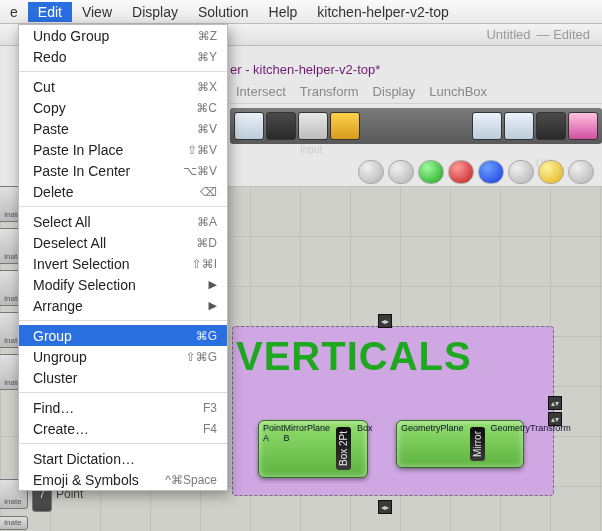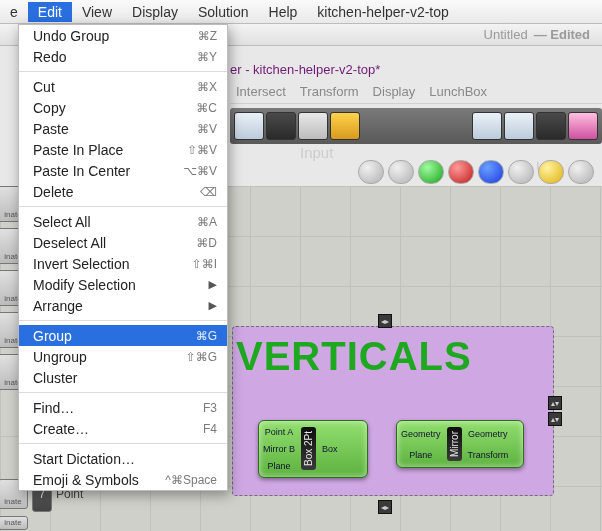--- a/index.html
+++ b/index.html
@@ -3,50 +3,50 @@
 <meta charset="utf-8">
 <style>
 * { box-sizing: border-box; margin: 0; padding: 0; font-family: -apple-system, "Helvetica Neue", Arial, sans-serif; }
 html, body { width: 602px; height: 531px; overflow: hidden; background: #e8e8e8; }
 
 .menubar { height: 24px; background: linear-gradient(#fafafa,#e9e9e9); border-bottom: 1px solid #bcbcbc; display: flex; align-items: center; font-size: 14px; color: #333; }
 .menubar .item { padding: 2px 10px; }
 .menubar .item.active { background: #2a6fe0; color: #fff; }
 
 .titlebar { height: 22px; background: linear-gradient(#f3f3f3,#e0e0e0); border-bottom:1px solid #bcbcbc; display:flex; justify-content:flex-end; align-items:center; padding-right:12px; font-size:13px; color:#9a9a9a; }
-.titlebar .ed { margin-left:6px;font-weight:bold; }
+.titlebar .ed { margin-left:6px; }
 
 .inner-title { position:absolute; top:62px; right:8px; font-size:13px; color:#701a75; background:transparent; }
 .inner-row { position:absolute; top:84px; left:230px; right:0; height:20px; display:flex; font-size:13px; color:#888; gap:14px; align-items:flex-start; border-bottom:1px solid #d0d0d0; padding-left:6px; }
 
 .toolbar-strip { position:absolute; top:108px; left:230px; right:0; height:36px; background: linear-gradient(#7a7a7a,#595959); border-radius:3px; display:flex; align-items:center; gap:2px; padding:0 4px; }
 .tbtn { width:30px; height:28px; border:1px solid #333; border-radius:3px; background:linear-gradient(#e8e8e8,#bcbcbc); }
 .tbtn.dark { background:linear-gradient(#4a4a4a,#2a2a2a); }
 .tbtn.yel { background:linear-gradient(#ffd24a,#d89a1f); }
 .tbtn.glass { background:linear-gradient(#eaf1f8,#bcccdb); }
-.tcap { position:absolute; top:144px; font-size:15px; color:#ccc; }
+.tcap { position:absolute; top:144px; font-size:10px; color:#ccc; }
 
 .pill-row { position:absolute; top:158px; right:8px; height:28px; display:flex; gap:4px; align-items:center; }
 .pill { width:26px; height:24px; border-radius:12px; border:1px solid #aaa; background: radial-gradient(circle at 35% 30%, #fff, #ccc); }
 .pill.green{ background: radial-gradient(circle at 35% 30%, #9ffb9f,#1aa31a);}
 .pill.red{ background: radial-gradient(circle at 35% 30%, #ff9a9a,#c01a1a);}
 .pill.blue{ background: radial-gradient(circle at 35% 30%, #6aa0ff,#1a3ae0);}
 .pill.yel{ background: radial-gradient(circle at 35% 30%, #fff2a0,#e0b010);}
 .pill.grey{ background: radial-gradient(circle at 35% 30%, #f0f0f0,#b0b0b0);}
 
 .canvas { position:absolute; top:186px; left:0; right:0; bottom:0; background:#cfd0c9; overflow:hidden; }
 .grid { position:absolute; inset:0; background-image: linear-gradient(#c0c1ba 1px, transparent 1px), linear-gradient(90deg, #c0c1ba 1px, transparent 1px); background-size:50px 50px; }
 
 .group-box { position:absolute; left:232px; top:140px; width:322px; height:170px; background:#cfa7e3; border:1px dashed #6f6f6f; border-radius:4px; }
 .group-label { position:absolute; left:236px; top:148px; font-size:40px; font-weight:900; color:#1ea820; letter-spacing:1px; }
 
 .component { position:absolute; background: linear-gradient(#92df6f,#5db23f); border:1px solid #2e6e1c; border-radius:6px; box-shadow: inset 0 0 6px rgba(255,255,255,.6), 0 2px 4px rgba(0,0,0,.4); font-size:9px; color:#113; display:flex; align-items:center; }
 .comp1 { left:258px; top:234px; width:110px; height:58px; }
 .comp2 { left:396px; top:234px; width:128px; height:48px; }
-.port-col { display:flex; flex-direction:column; justify-content:space-around; height:100%; padding:2px 4px;align-items:center; }
+.port-col { display:flex; flex-direction:row; justify-content:space-around; height:100%; padding:2px 4px; }
 .core { background: linear-gradient(#3a3a3a,#0e0e0e); color:#e8e8e8; writing-mode: vertical-rl; transform: rotate(180deg); font-size:10px; padding:4px 2px; border-radius:3px; margin:4px 2px; display:flex; align-items:center; justify-content:center; }
 
 .left-palette { position:absolute; top:200px; left:-4px; width:34px; display:flex; flex-direction:column; gap:6px; }
 .pal { height:36px; background:linear-gradient(#e0e0e0,#bcbcbc); border:1px solid #777; border-radius:3px; font-size:8px; color:#555; display:flex; align-items:flex-end; justify-content:center; padding-bottom:2px; }
 .pal.dark{background:linear-gradient(#666,#444); color:#ddd;}
 
 .dropdown { position:absolute; left:18px; top:24px; width:210px; background:#fff; border:1px solid #bcbcbc; box-shadow: 2px 4px 12px rgba(0,0,0,.35); font-size:14px; color:#222; z-index:1000; }
 .dropdown .row { display:flex; align-items:center; justify-content:space-between; height:21px; padding: 0 10px 0 14px; }
 .dropdown .row.hover { background:#2a6fe0; color:#fff; }
 .dropdown .sep { height:1px; background:#dcdcdc; margin:4px 0; }

